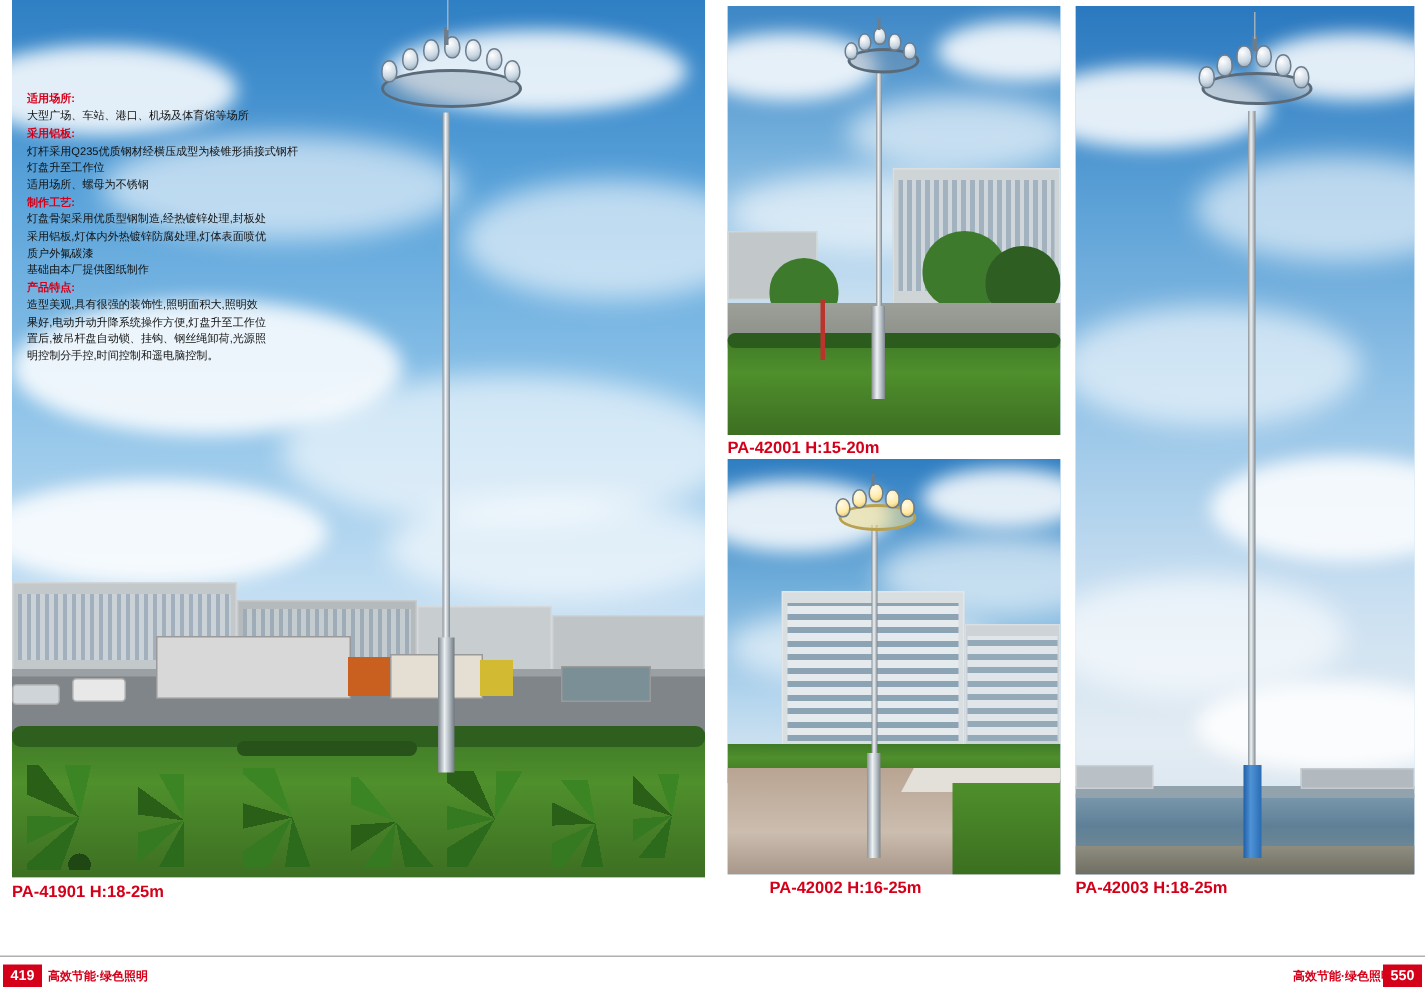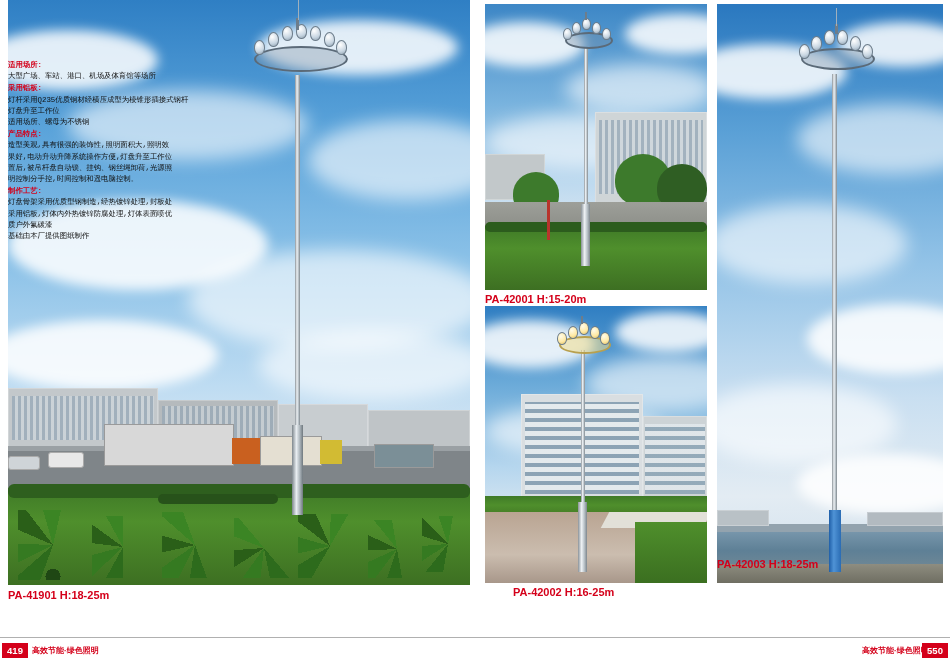--- a/index.html
+++ b/index.html
@@ -13,22 +13,22 @@
   .page { position:absolute; inset:0; }
 
   
   .left-page { position:absolute; left:0; top:0; width:474px; height:661px; }
   .right-page { position:absolute; left:476px; top:0; width:474px; height:661px; }
 
   .gutter { position:absolute; left:474px; top:0; width:2px; height:661px; background:#ffffff; }
 
   
   .specs {
-    position:absolute; left:8px; top:60px; width:190px;
-    font-size:7.4px; line-height:11.2px; color:#111;font-family:Liberation Mono, monospace;
+    position:absolute; left:18px; top:60px; width:190px;
+    font-size:7.4px; line-height:11.2px; color:#111;
   }
   .specs .head { color:#d4001a; font-weight:bold; }
   .specs p { margin:0; }
   .specs .grp { margin-bottom:1px; }
 
   
   .photo {
     position:absolute; overflow:hidden;
     background:#bcd8ef;
   }
@@ -189,32 +189,32 @@
       <p class="head">适用场所:</p>
       <p>大型广场、车站、港口、机场及体育馆等场所</p>
     </div>
     <div class="grp">
       <p class="head">采用铝板:</p>
       <p>灯杆采用Q235优质钢材经横压成型为棱锥形插接式钢杆</p>
       <p>灯盘升至工作位</p>
       <p>适用场所、螺母为不锈钢</p>
     </div>
     <div class="grp">
+      <p class="head">制作工艺:</p>
+      <p>灯盘骨架采用优质型钢制造,经热镀锌处理,封板处</p>
+      <p>采用铝板,灯体内外热镀锌防腐处理,灯体表面喷优</p>
+      <p>质户外氟碳漆</p>
+      <p>基础由本厂提供图纸制作</p>
+    </div>
+    <div class="grp">
       <p class="head">产品特点:</p>
       <p>造型美观,具有很强的装饰性,照明面积大,照明效</p>
       <p>果好,电动升动升降系统操作方便,灯盘升至工作位</p>
       <p>置后,被吊杆盘自动锁、挂钩、钢丝绳卸荷,光源照</p>
       <p>明控制分手控,时间控制和遥电脑控制。</p>
-    </div>
-    <div class="grp">
-      <p class="head">制作工艺:</p>
-      <p>灯盘骨架采用优质型钢制造,经热镀锌处理,封板处</p>
-      <p>采用铝板,灯体内外热镀锌防腐处理,灯体表面喷优</p>
-      <p>质户外氟碳漆</p>
-      <p>基础由本厂提供图纸制作</p>
     </div>
   </div>
 
   <div class="caption" style="left:8px; top:589px;">PA-41901 H:18-25m</div>
 </div>
 
 <div class="gutter"></div>
 
 <div class="page right-page"></div>
 
@@ -309,21 +309,21 @@
     <div class="lamp-bulb" style="left:2px; top:20px;"></div>
     <div class="lamp-bulb" style="left:14px; top:12px;"></div>
     <div class="lamp-bulb" style="left:27px; top:6px;"></div>
     <div class="lamp-bulb" style="left:40px; top:6px;"></div>
     <div class="lamp-bulb" style="left:53px; top:12px;"></div>
     <div class="lamp-bulb" style="left:65px; top:20px;"></div>
     <div style="position:absolute; left:38px; top:0px; width:3px; height:10px; background:#6d7d8b;"></div>
     <div style="position:absolute; left:39px; top:-16px; width:1px; height:18px; background:#9fb0bd;"></div>
   </div>
 </div>
-<div class="caption" style="left:717px; top:558px;">PA-42003 H:18-25m</div>
+<div class="caption" style="left:717px; top:586px;">PA-42003 H:18-25m</div>
 
 <div class="footer">
   <div class="footer-line"></div>
   <div class="pagebox page-l">419</div>
   <div class="foot-txt foot-txt-l">高效节能·绿色照明</div>
   <div class="foot-txt foot-txt-r">高效节能·绿色照明</div>
   <div class="pagebox page-r">550</div>
 </div>
 
 </body></html>

